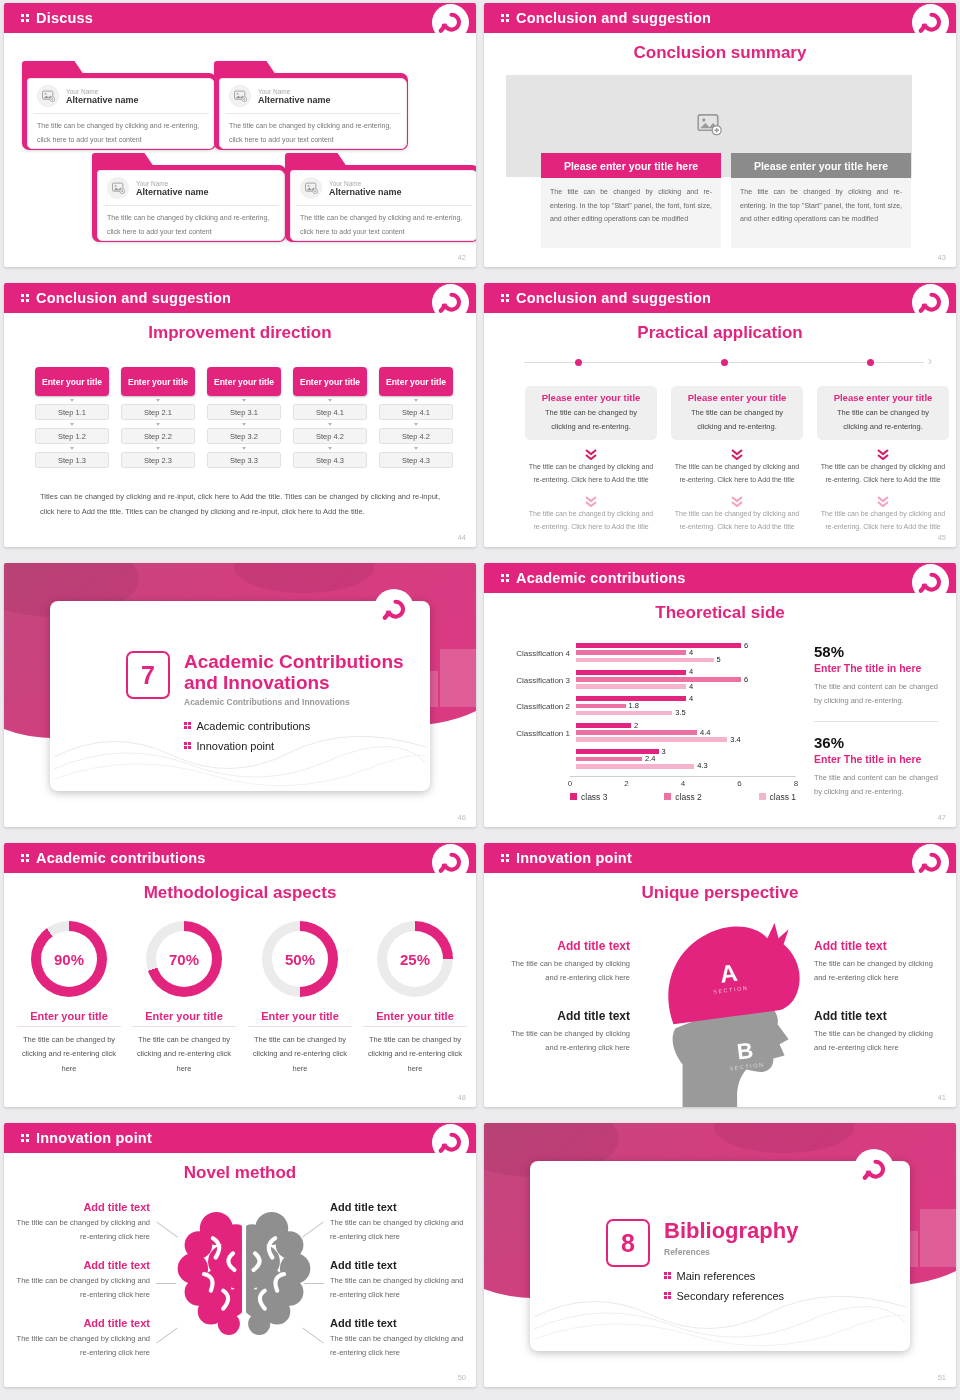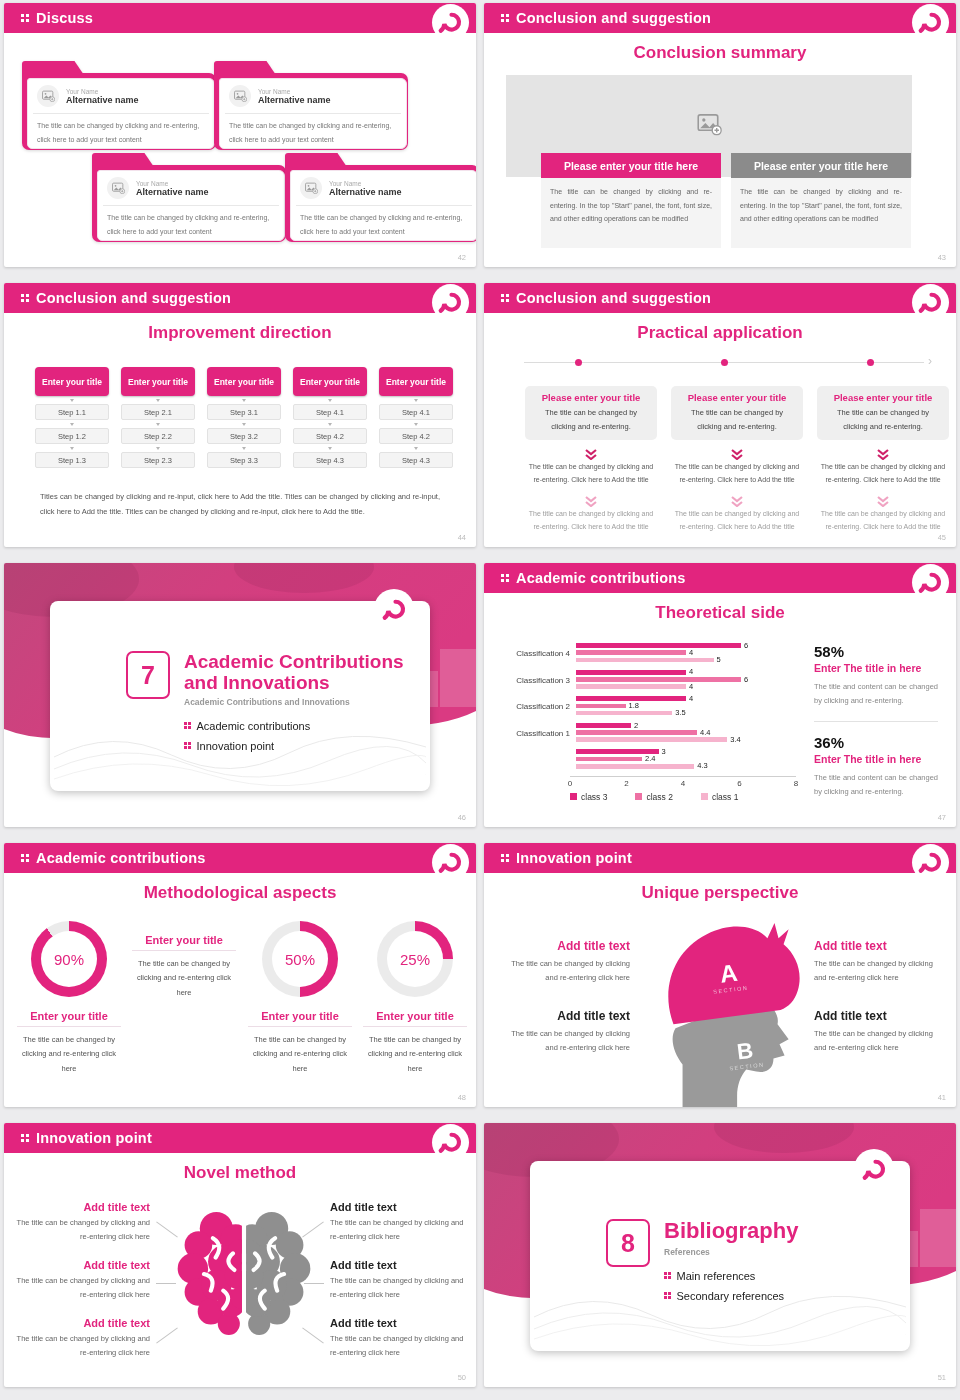--- a/index.html
+++ b/index.html
@@ -69,34 +69,34 @@
   
   .chart-wrap{position:absolute;left:24px;top:80px;width:288px;}
   .bar-group{display:flex;margin-bottom:5px;}
   .bar-cat{width:62px;flex:none;font-size:8px;color:#444;text-align:right;padding-right:6px;align-self:center;}
   .bar-rows{flex:1;}
   .bar-row{display:flex;align-items:center;height:5.2px;margin-bottom:2px;}
   .bar{height:4.8px;flex:none;}
   .bar-val{font-size:7.5px;color:#222;margin-left:3px;line-height:1;}
   .axis{margin-left:62px;border-top:1px solid #cfcfcf;position:relative;height:12px;}
   .tick{position:absolute;top:2px;transform:translateX(-50%);font-size:8px;color:#444;}
-  .legend{margin-left:62px;display:flex;justify-content:flex-start;gap:28px;font-size:8.5px;color:#333;margin-top:3px;}
+  .legend{margin-left:62px;display:flex;justify-content:space-between;gap:28px;font-size:8.5px;color:#333;margin-top:3px;}
   .legend span.item{display:flex;align-items:center;}
   .legend .sw{width:7px;height:7px;display:inline-block;margin-right:4px;}
   .stats{position:absolute;left:330px;right:18px;top:80px;}
   .stat-pct{font-size:15px;font-weight:bold;color:#111;}
   .stat-title{font-size:10.5px;font-weight:bold;color:#e2247e;margin:2px 0 6px;}
   .stat-body{font-size:7.5px;color:#888;line-height:1.9;text-align:justify;margin:0;}
   .stats hr{border:none;border-top:1px solid #e2e2e2;margin:12px 0;}
   
   .donut-item{position:absolute;top:78px;width:110px;text-align:center;}
   .donut{width:76px;height:76px;border-radius:50%;margin:0 auto;position:relative;}
   .donut::after{content:"";position:absolute;inset:10px;background:#fff;border-radius:50%;}
   .donut-pct{position:absolute;inset:0;display:flex;align-items:center;justify-content:center;
-             font-size:15px;font-weight:normal;color:#e2247e;z-index:1;}
+             font-size:15px;font-weight:bold;color:#e2247e;z-index:1;}
   .donut-title{margin:13px auto 0;font-size:11px;font-weight:bold;color:#e2247e;padding-bottom:4px;
                border-bottom:1px solid #ecdde6;width:94%;}
   .donut-body{font-size:7.5px;color:#555;line-height:1.9;margin:6px auto 0;width:96%;}
   
   .head-svg{position:absolute;left:156px;top:68px;width:172px;height:198px;}
   .ub{position:absolute;width:130px;}
   .ub.l{left:16px;text-align:right;}
   .ub.r{right:12px;text-align:left;}
   .ub-title{font-size:12px;font-weight:bold;margin-bottom:4px;}
   .pinkc{color:#e2247e;} .darkc{color:#222;}
@@ -648,20 +648,23 @@
 </span>
     <h2 class="s-title">Methodological aspects</h2>
     <div class="donut-item" style="left:10px">
       <div class="donut" style="background: conic-gradient(rgb(226, 36, 126) 90%, rgb(235, 235, 235) 0deg);">
           <span class="donut-pct">90%</span>
         </div>
       <div class="donut-title">Enter your title</div>
       <p class="donut-body">The title can be changed by clicking and re-entering click here</p>
     </div>
     <div class="donut-item" style="left:125px">
+      <div class="donut" style="background: conic-gradient(rgb(226, 36, 126) 70%, rgb(235, 235, 235) 0deg);">
+          <span class="donut-pct">70%</span>
+        </div>
       <div class="donut-title">Enter your title</div>
       <p class="donut-body">The title can be changed by clicking and re-entering click here</p>
     </div>
     <div class="donut-item" style="left:241px">
       <div class="donut" style="background: conic-gradient(rgb(226, 36, 126) 50%, rgb(235, 235, 235) 0deg);">
           <span class="donut-pct">50%</span>
         </div>
       <div class="donut-title">Enter your title</div>
       <p class="donut-body">The title can be changed by clicking and re-entering click here</p>
     </div>

